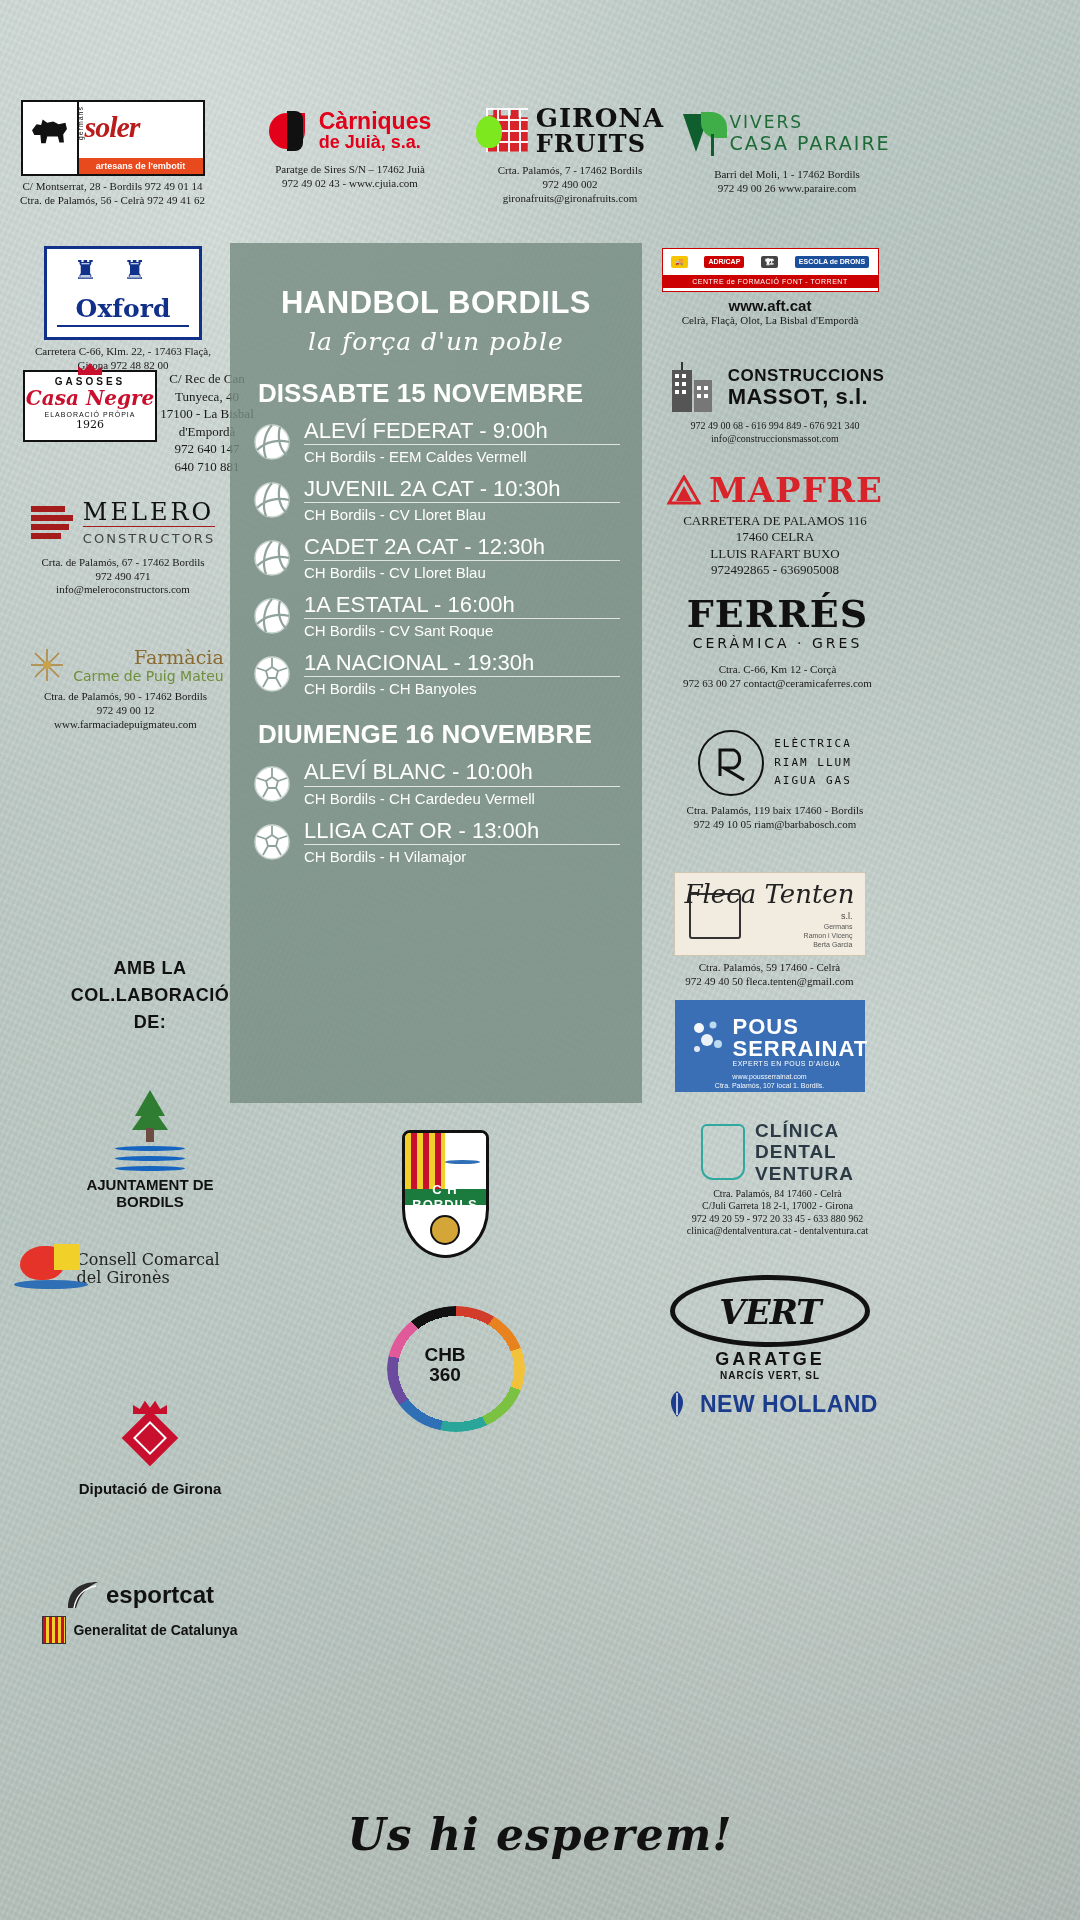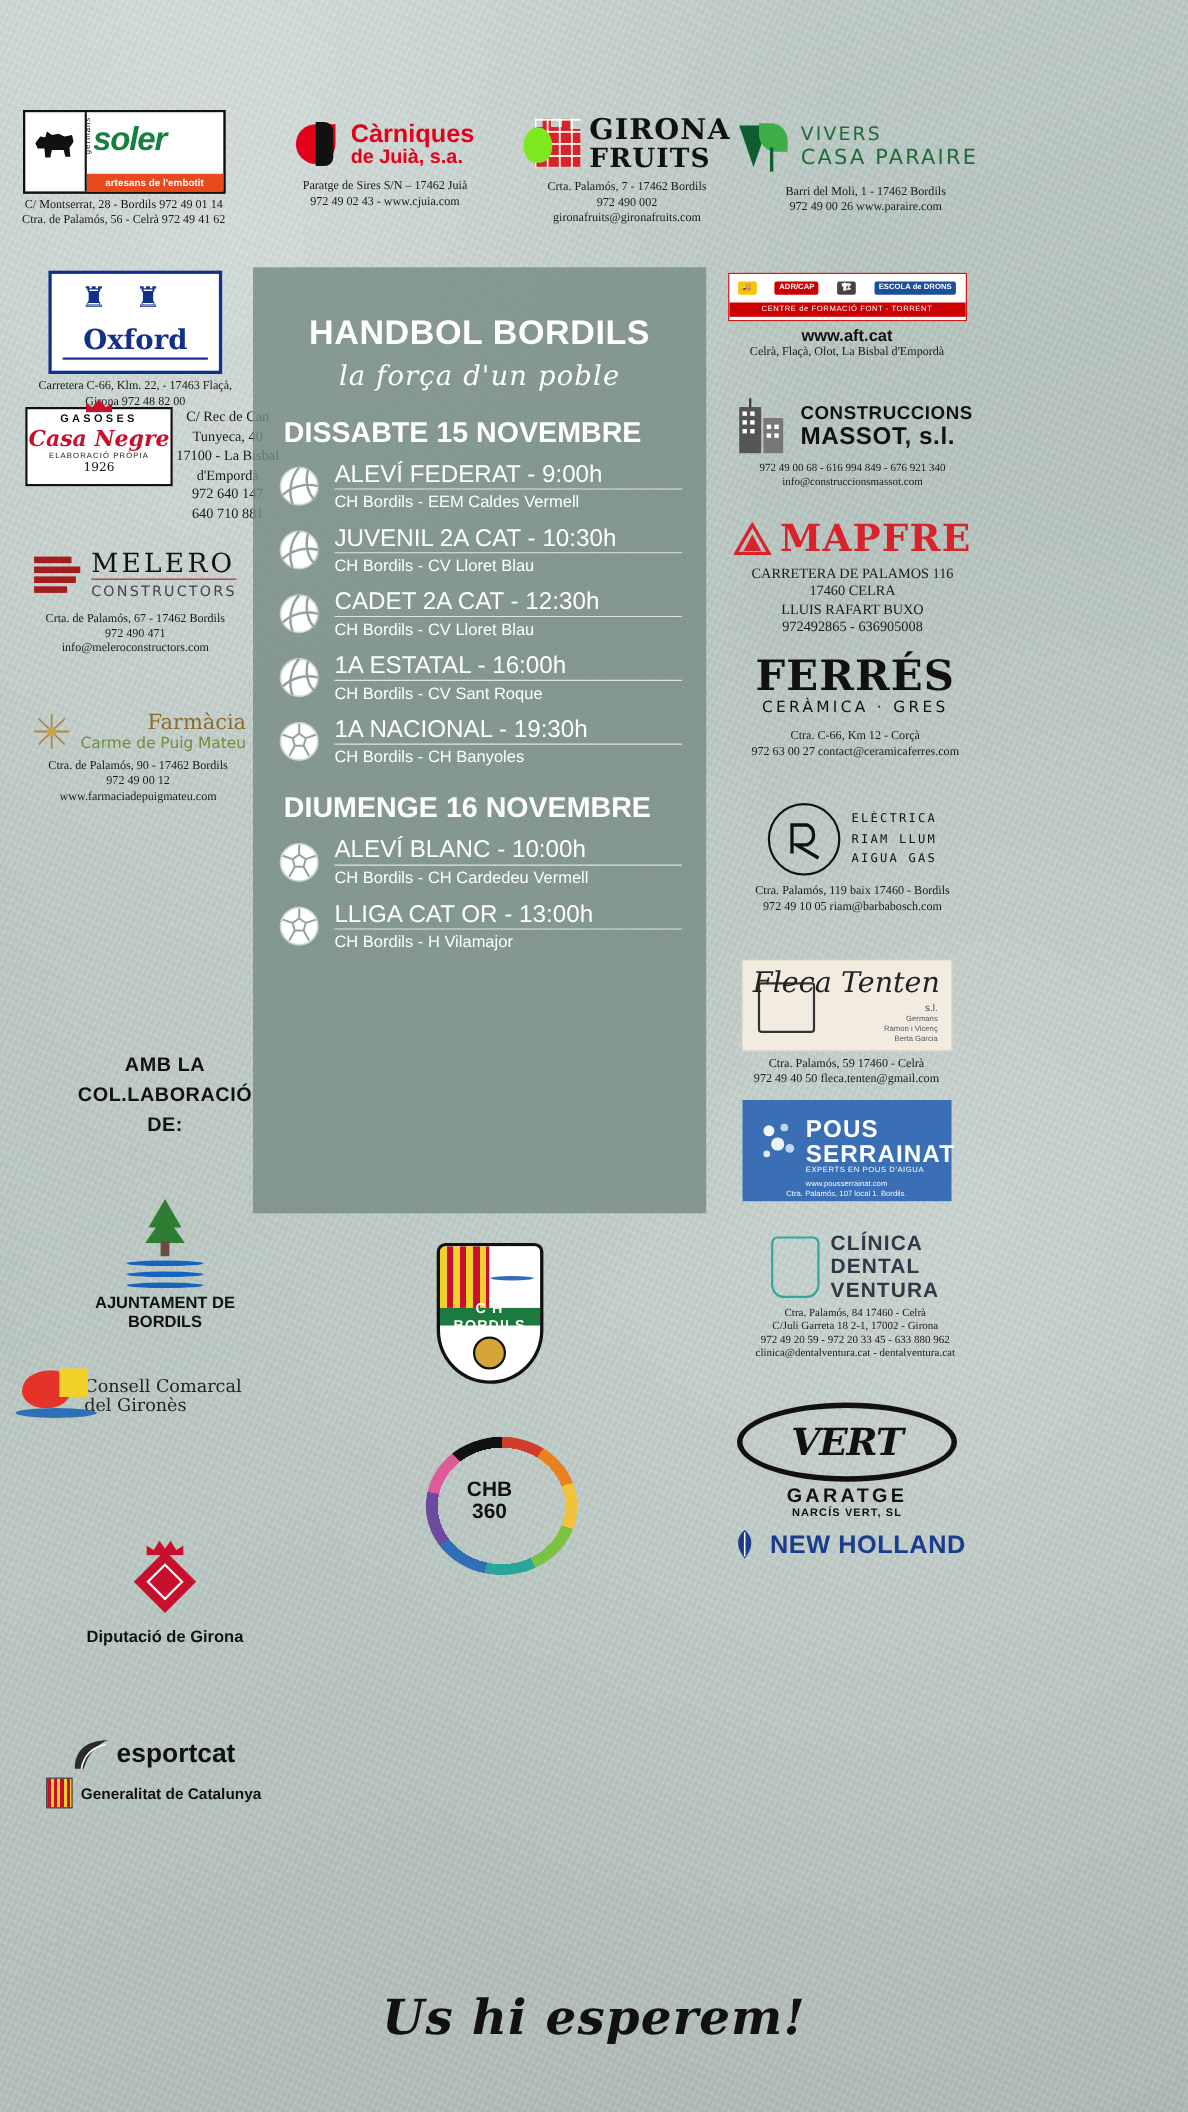--- a/index.html
+++ b/index.html
@@ -119,22 +119,22 @@
   }
   .soler-left { width: 54px; background: #fff; border-right: 2px solid #111; position: relative; }
   .soler-bull {
     position:absolute; left:8px; top:12px; width:38px; height:34px;
     background: #111;
     clip-path: polygon(4% 48%, 16% 30%, 28% 32%, 32% 16%, 44% 26%, 60% 22%, 74% 30%, 92% 26%, 96% 44%, 86% 60%, 88% 84%, 76% 84%, 72% 66%, 44% 66%, 40% 86%, 28% 86%, 26% 62%, 10% 62%);
   }
   .soler-mid { flex:1; background:#fff; position: relative; }
   .soler-word {
     position:absolute; left: 6px; top: 8px;
-    font-family:Liberation Sans, sans-serif; font-style: italic; font-weight: bold;
-    font-size: 30px; color:#15803d; letter-spacing:-1px;
+    font-family:Liberation Serif, serif; font-style: italic; font-weight: bold;
+    font-size: 30px; color:#b91c1c; letter-spacing:-1px;
   }
   .soler-vert {
     position: absolute; left: -2px; top: 4px;
     font-size: 7px; color:#111; writing-mode: vertical-rl; transform: rotate(180deg);
     letter-spacing: 1px;
   }
   .soler-strip {
     position:absolute; left:0; right:0; bottom:0; height:16px; background:#e8491d;
     color:#fff; font-size:9px; font-weight:bold; display:flex; align-items:center; justify-content:center;
   }
@@ -153,21 +153,21 @@
   .gf-red { position:absolute; left:10px; top:0; width:42px; height:44px; background:#d8232a;
     clip-path: polygon(0 18%,18% 18%,18% 0,36% 0,36% 18%,60% 18%,60% 0,78% 0,78% 22%,100% 22%,100% 100%,0 100%); }
   .gf-grid { position:absolute; left:10px; top:0; width:42px; height:44px;
     background-image: linear-gradient(#fff 2px, transparent 2px), linear-gradient(90deg,#fff 2px, transparent 2px);
     background-size: 11px 11px; opacity:.95;}
   .gf-green { position:absolute; left:0; top:8px; width:26px; height:32px; background:#7ee81f; border-radius:50% 50% 45% 45%; }
   .gf-t1 { font-family:"DejaVu Serif", serif; font-size:26px; font-weight:bold; color:#111; line-height:1; letter-spacing:1px;}
   .gf-t2 { font-family:"DejaVu Serif", serif; font-size:24px; font-weight:bold; color:#111; line-height:1.05; letter-spacing:1px;}
 
   
-  .vcp-wrap { display:flex; align-items:center; gap:10px; }
+  .vcp-wrap { display:flex; align-items:center; justify-content:center; }
   .vcp-mark { width:46px; height:48px; position:relative; }
   .vcp-v { position:absolute; left:0; top:4px; width:0; height:0;
     border-left: 13px solid transparent; border-right: 13px solid transparent; border-top: 38px solid #0f5f2e; }
   .vcp-leaf { position:absolute; left:18px; top:2px; width:26px; height:26px; background:#3fae49; border-radius: 0 60% 0 60%; }
   .vcp-stem { position:absolute; left:28px; top:24px; width:3px; height:22px; background:#0f5f2e; }
   .vcp-t1 { font-family:"DejaVu Sans", sans-serif; font-size:17px; letter-spacing:2px; color:#1e6b38; line-height:1.15;}
   .vcp-t2 { font-family:"DejaVu Sans", sans-serif; font-size:19px; letter-spacing:2px; color:#1e6b38; line-height:1.15;}
 
   
   .ox-box { width:152px; height:88px; border:3px solid #11308a; background:#fff; margin:0 auto; position:relative;}
@@ -277,21 +277,21 @@
   .vert-oval { width:190px; height:62px; border:5px solid #111; border-radius:50%; margin:0 auto; position:relative; background:transparent;}
   .vert-word { position:absolute; left:0; right:0; top:12px; text-align:center; font-family:"DejaVu Serif", serif;
     font-style:italic; font-weight:bold; font-size:34px; color:#111; letter-spacing:-1px;}
   .vert-sub { font-size:18px; font-weight:bold; color:#111; letter-spacing:3px; margin-top:2px;}
   .vert-sub2 { font-size:10px; font-weight:bold; color:#111; letter-spacing:1px;}
   .nh-wrap { display:flex; align-items:center; gap:8px; justify-content:center; margin-top:8px;}
   .nh-mark { width:30px; height:30px; position:relative;}
   .nh-name { font-size:23px; font-weight:bold; color:#1b3c8c; letter-spacing:.5px;}
 
   
-  .shield { width:97px; height:128px; margin:0 auto; position:relative;}
+  .shield { width:87px; height:128px; margin:0 auto; position:relative;}
   .shield-body { position:absolute; inset:0; background:#fff; border:3px solid #111;
     border-radius: 8px 8px 50% 50% / 8px 8px 38% 38%; overflow:hidden;}
   .shield-quad-l { position:absolute; left:0; top:0; width:50%; height:46%;
     background: repeating-linear-gradient(90deg, #f2d02a 0 6px, #c8102e 6px 12px);}
   .shield-quad-r { position:absolute; right:0; top:0; width:50%; height:46%; background:#fff;}
   .shield-wave { position:absolute; right:6px; top:22%; width:42%; height:4px; background:#2f6fb5; border-radius:50%;}
   .shield-band { position:absolute; left:0; right:0; top:46%; height:13%; background:#1b7a3e;}
   .shield-name { position:absolute; left:0; right:0; top:46%; height:13%; display:flex; align-items:center;
     justify-content:center; font-size:13px; font-weight:bold; color:#fff; letter-spacing:1px;}
   .shield-ball { position:absolute; left:50%; bottom:10px; transform:translateX(-50%); width:26px; height:26px;

